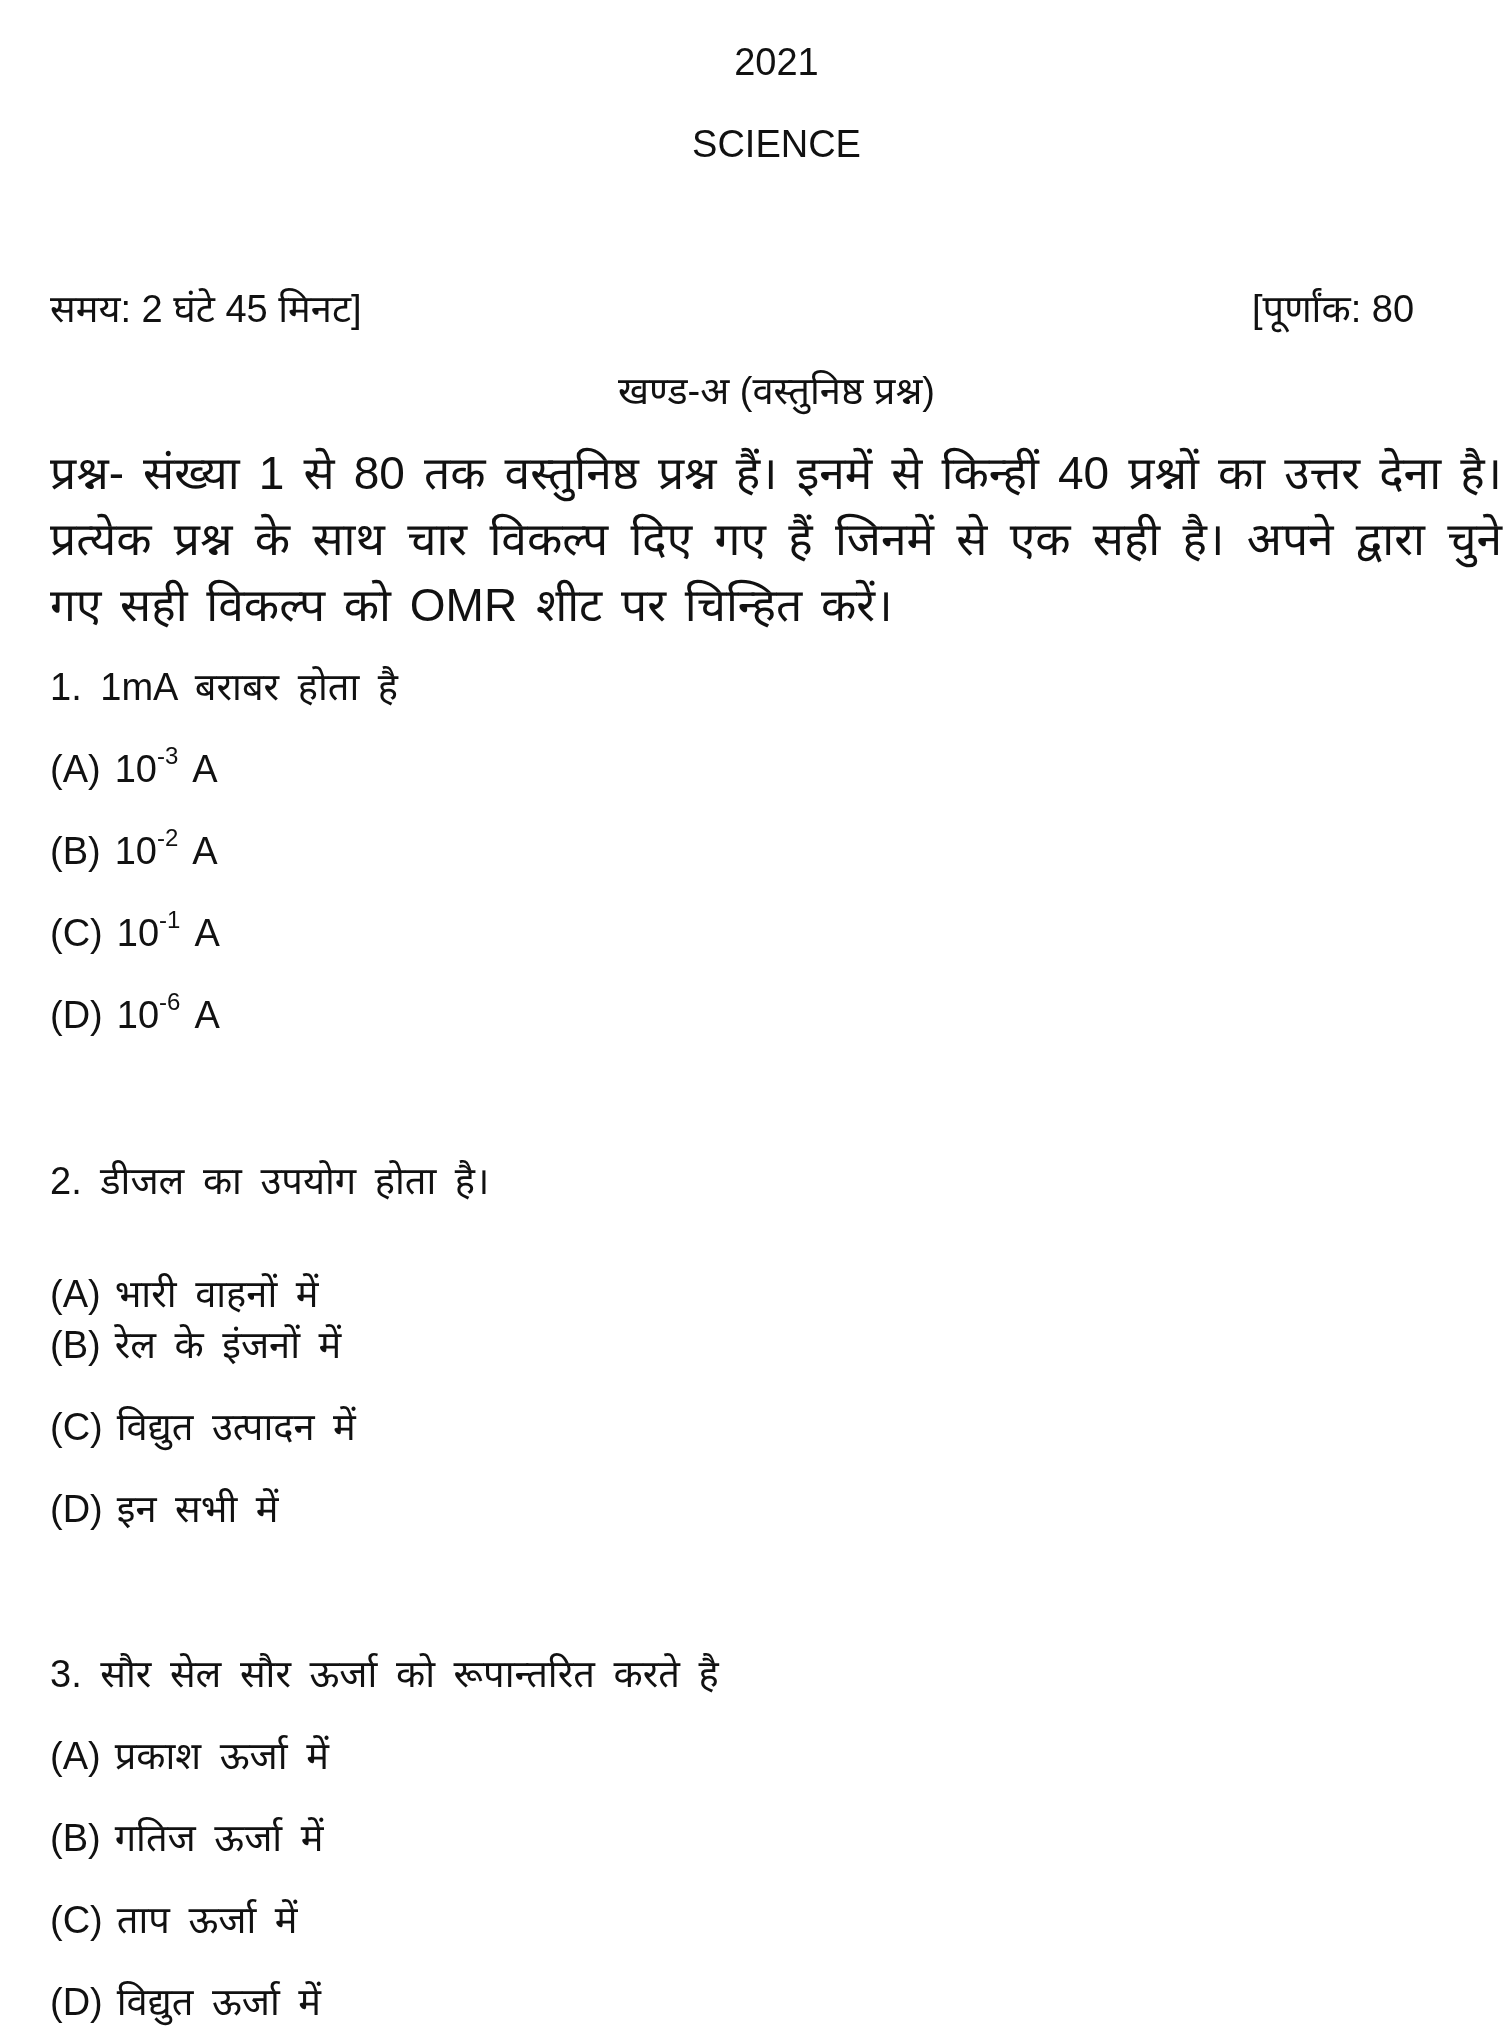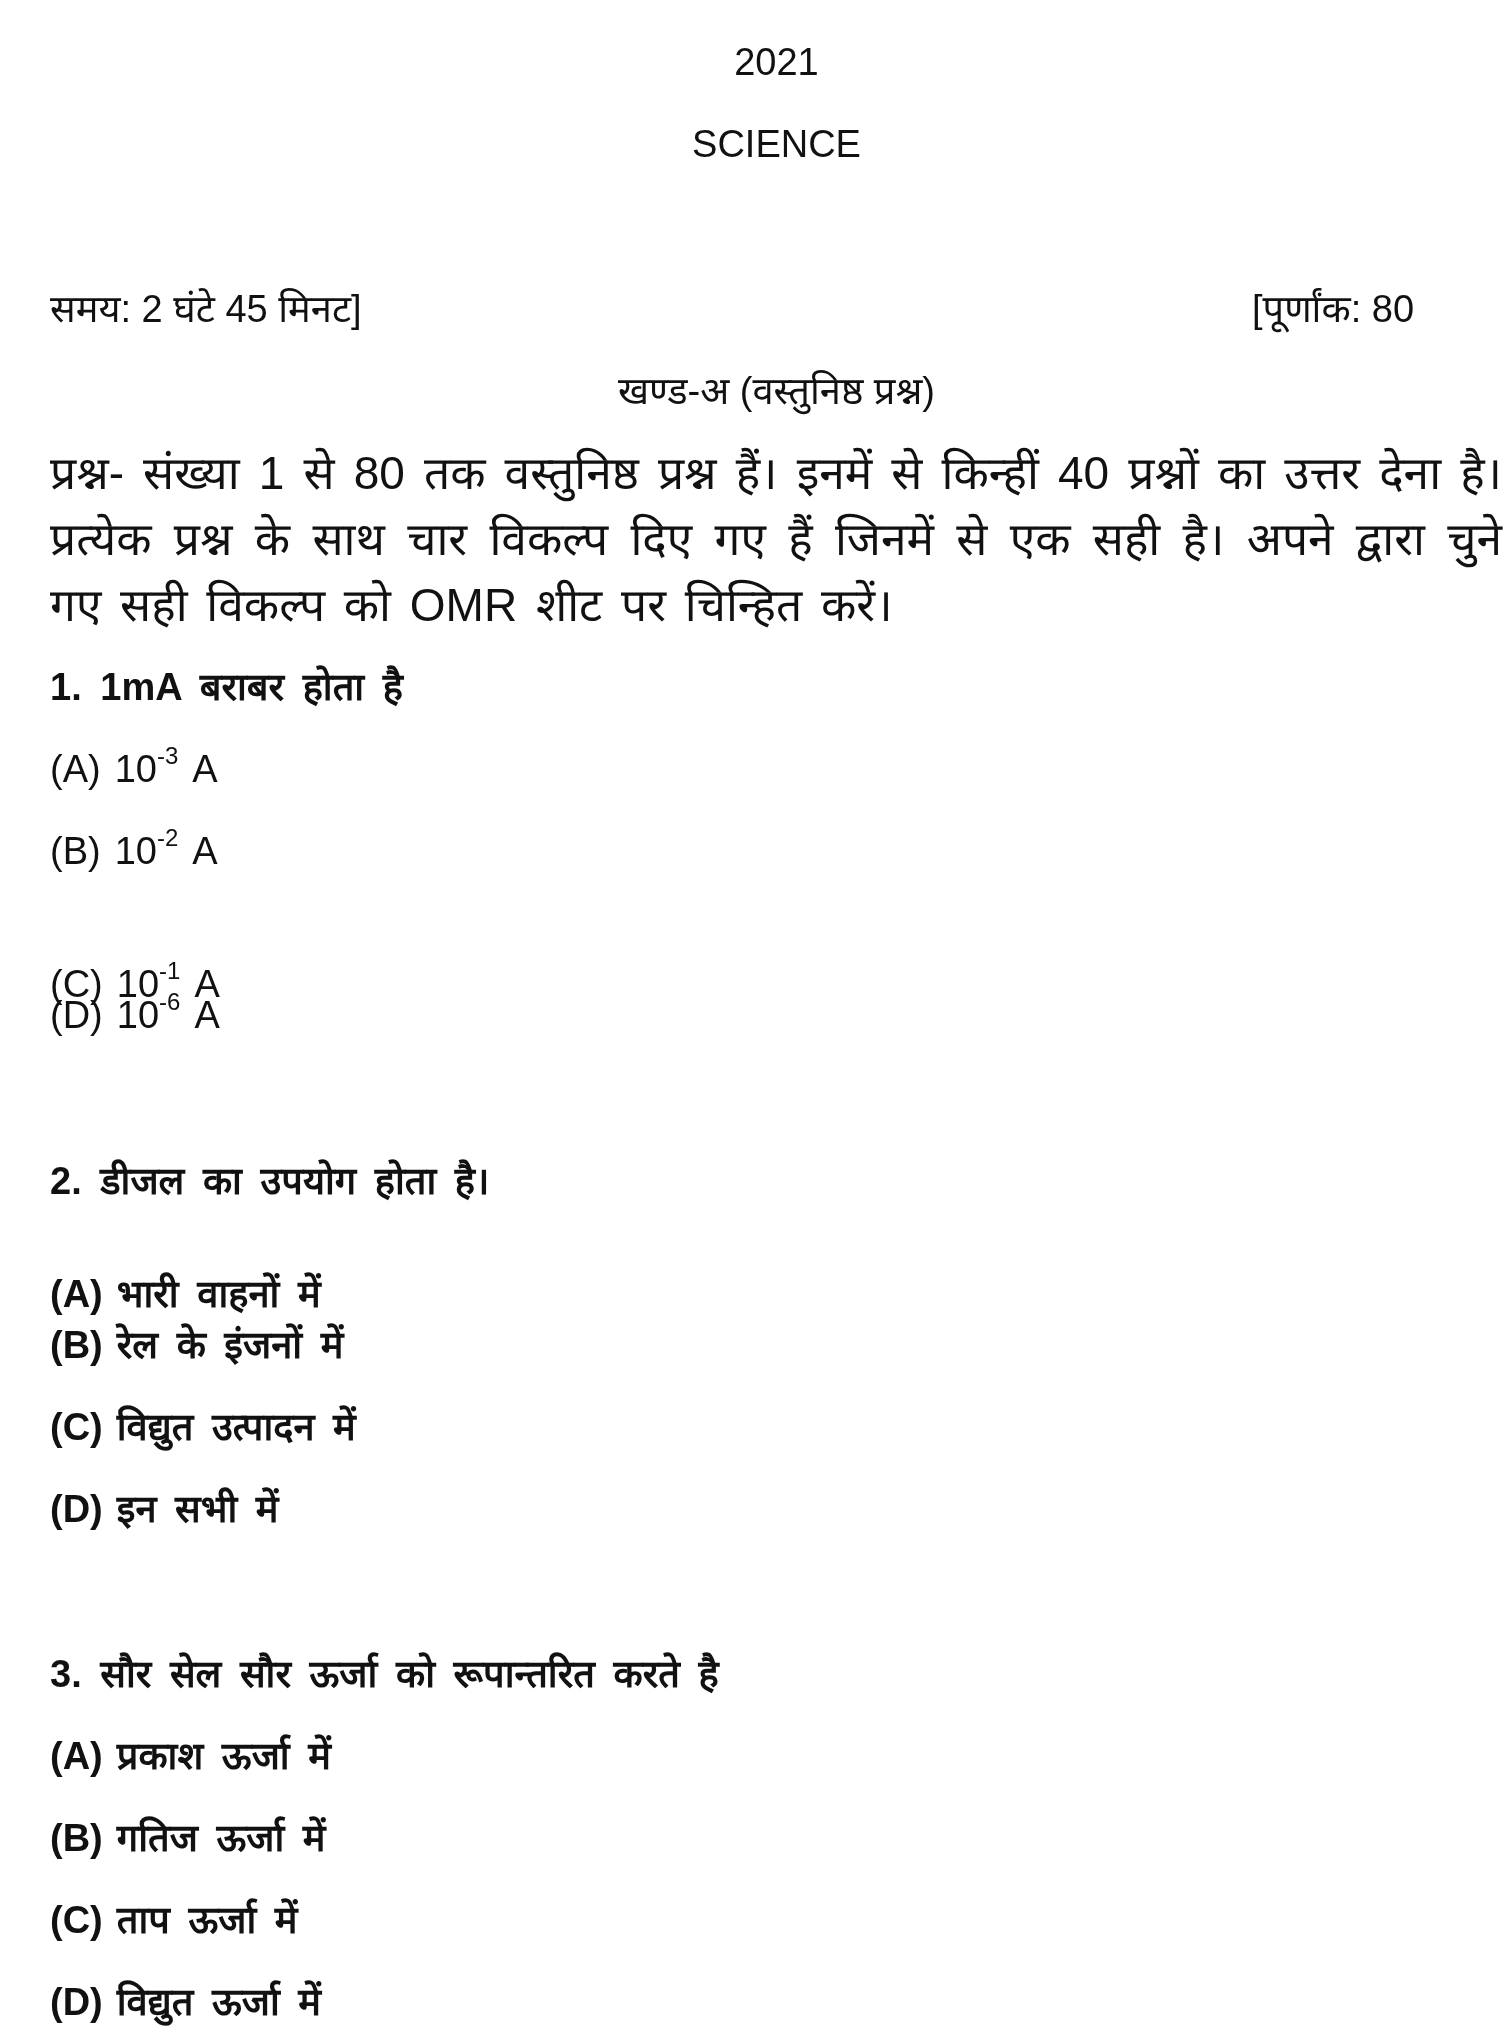--- a/index.html
+++ b/index.html
@@ -54,21 +54,21 @@
       margin-right: 14px;
     }
     sup {
       font-size: 24px;
       position: relative;
       top: -4px;
       vertical-align: super;
       line-height: 0;
     }
     .unit { margin-left: 14px; }
-    .question { word-spacing: 8px; font-weight: bold; }
+    .question { word-spacing: 8px; }
   </style>
 </head>
 <body>
 
 <div class="page">
 
   <div class="center" style="top:38px;">2021</div>
   <div class="center" style="top:120px;">SCIENCE</div>
 
   <div class="line" style="top:285px;">समय: 2 घंटे 45 मिनट]</div>
@@ -78,21 +78,21 @@
 
   <div class="instructions">प्रश्न- संख्या 1 से 80 तक वस्तुनिष्ठ प्रश्न हैं। इनमें से किन्हीं 40 प्रश्नों का उत्तर देना है। प्रत्येक प्रश्न के साथ चार विकल्प दिए गए हैं जिनमें से एक सही है। अपने द्वारा चुने गए सही विकल्प को OMR शीट पर चिन्हित करें।</div>
 
   <div class="line question" style="top:663px;">1. 1mA बराबर होता है</div>
   <div class="line" style="top:745px;">
     <span class="opt-label">(A)</span><span>10</span><sup>-3</sup><span class="unit">A</span>
   </div>
   <div class="line" style="top:827px;">
     <span class="opt-label">(B)</span><span>10</span><sup>-2</sup><span class="unit">A</span>
   </div>
-  <div class="line" style="top:960px;">
+  <div class="line" style="top:909px;">
     <span class="opt-label">(C)</span><span>10</span><sup>-1</sup><span class="unit">A</span>
   </div>
   <div class="line" style="top:991px;">
     <span class="opt-label">(D)</span><span>10</span><sup>-6</sup><span class="unit">A</span>
   </div>
 
   <div class="line question" style="top:1157px;">2. डीजल का उपयोग होता है।</div>
   <div class="line question" style="top:1270px;">
     <span class="opt-label">(A)</span><span>भारी वाहनों में</span>
   </div>

